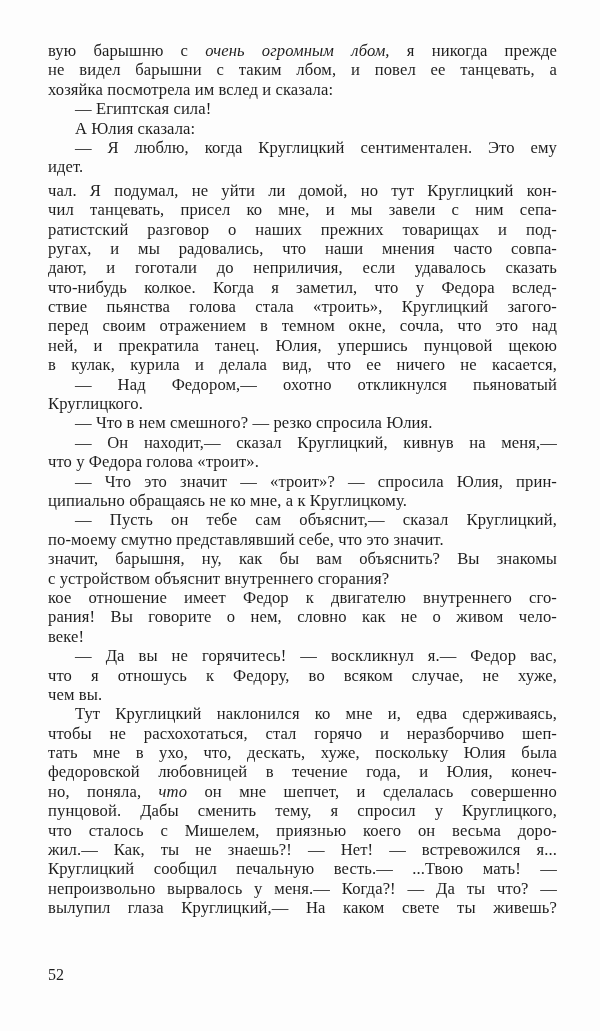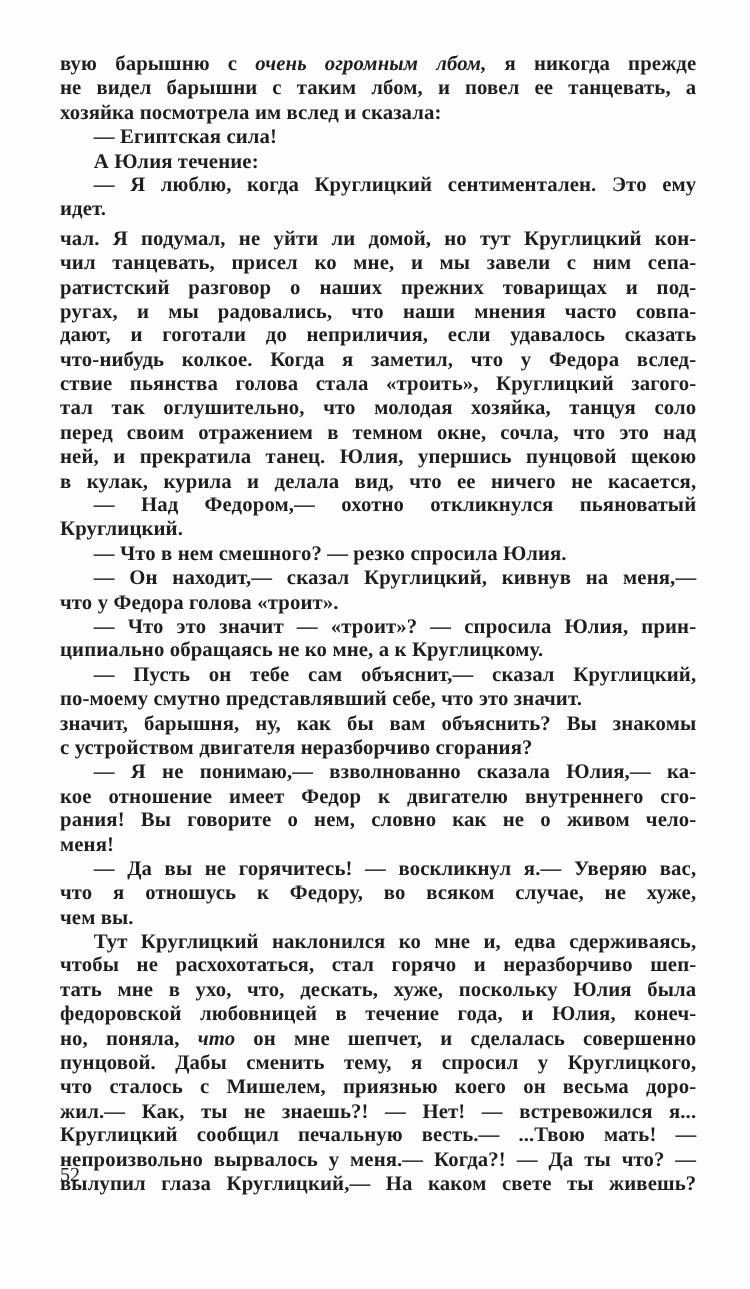--- a/index.html
+++ b/index.html
@@ -3,67 +3,65 @@
 <meta charset="utf-8">
 <style>
   html, body { margin: 0; padding: 0; }
   body {
     width: 600px; height: 1031px; background: #fdfdfd; position: relative; overflow: hidden;
     font-family: "Liberation Serif", "DejaVu Serif", serif; color: #1e1e1e;
   }
   .page { position: absolute; left: 48px; top: 41px; width: 509px; }
   .line {
     height: 19.4px; line-height: 19.4px; font-size: 16.6px; white-space: nowrap;
-    text-align: justify; text-align-last: justify; letter-spacing: 0.1px; font-weight: bold;
+    text-align: justify; text-align-last: justify; letter-spacing: 0.1px;
   }
   .line.last { text-align-last: left; }
   .line.ind { padding-left: 27px; }
   .gap { height: 4px; }
-  .pnum { position: absolute; left: 48px; top: 932px; font-size: 16px; font-family: "Liberation Serif", serif; }
+  .pnum { position: absolute; left: 48px; top: 966px; font-size: 16px; font-family: "Liberation Serif", serif; }
   em { font-style: italic; }
 </style>
 </head>
 <body>
 
 <div class="page" id="page">
     <div class="line ">вую барышню с <em>очень огромным лбом,</em> я никогда прежде</div>
     <div class="line ">не видел барышни с таким лбом, и повел ее танцевать, а</div>
     <div class="line last">хозяйка посмотрела им вслед и сказала:</div>
     <div class="line ind last">— Египтская сила!</div>
-    <div class="line ind last">А Юлия течение:</div>
+    <div class="line ind last">А Юлия сказала:</div>
     <div class="line ind">— Я люблю, когда Круглицкий сентиментален. Это ему</div>
     <div class="line last">идет.</div>
     <div class="gap"></div>
     <div class="line ">чал. Я подумал, не уйти ли домой, но тут Круглицкий кон-</div>
     <div class="line ">чил танцевать, присел ко мне, и мы завели с ним сепа-</div>
     <div class="line ">ратистский разговор о наших прежних товарищах и под-</div>
     <div class="line ">ругах, и мы радовались, что наши мнения часто совпа-</div>
     <div class="line ">дают, и гоготали до неприличия, если удавалось сказать</div>
     <div class="line ">что-нибудь колкое. Когда я заметил, что у Федора вслед-</div>
     <div class="line ">ствие пьянства голова стала «троить», Круглицкий загого-</div>
-    <div class="line ">тал так оглушительно, что молодая хозяйка, танцуя соло</div>
     <div class="line ">перед своим отражением в темном окне, сочла, что это над</div>
     <div class="line ">ней, и прекратила танец. Юлия, упершись пунцовой щекою</div>
     <div class="line ">в кулак, курила и делала вид, что ее ничего не касается,</div>
     <div class="line ind">— Над Федором,— охотно откликнулся пьяноватый</div>
-    <div class="line last">Круглицкий.</div>
+    <div class="line last">Круглицкого.</div>
     <div class="line ind last">— Что в нем смешного? — резко спросила Юлия.</div>
     <div class="line ind">— Он находит,— сказал Круглицкий, кивнув на меня,—</div>
     <div class="line last">что у Федора голова «троит».</div>
     <div class="line ind">— Что это значит — «троит»? — спросила Юлия, прин-</div>
     <div class="line last">ципиально обращаясь не ко мне, а к Круглицкому.</div>
     <div class="line ind">— Пусть он тебе сам объяснит,— сказал Круглицкий,</div>
     <div class="line last">по-моему смутно представлявший себе, что это значит.</div>
     <div class="line ">значит, барышня, ну, как бы вам объяснить? Вы знакомы</div>
-    <div class="line last">с устройством двигателя неразборчиво сгорания?</div>
-    <div class="line ind">— Я не понимаю,— взволнованно сказала Юлия,— ка-</div>
+    <div class="line last">с устройством объяснит внутреннего сгорания?</div>
     <div class="line ">кое отношение имеет Федор к двигателю внутреннего сго-</div>
     <div class="line ">рания! Вы говорите о нем, словно как не о живом чело-</div>
-    <div class="line last">меня!</div>
-    <div class="line ind">— Да вы не горячитесь! — воскликнул я.— Уверяю вас,</div>
+    <div class="line last">веке!</div>
+    <div class="line ind">— Да вы не горячитесь! — воскликнул я.— Федор вас,</div>
     <div class="line ">что я отношусь к Федору, во всяком случае, не хуже,</div>
     <div class="line last">чем вы.</div>
     <div class="line ind">Тут Круглицкий наклонился ко мне и, едва сдерживаясь,</div>
     <div class="line ">чтобы не расхохотаться, стал горячо и неразборчиво шеп-</div>
     <div class="line ">тать мне в ухо, что, дескать, хуже, поскольку Юлия была</div>
     <div class="line ">федоровской любовницей в течение года, и Юлия, конеч-</div>
     <div class="line ">но, поняла, <em>что</em> он мне шепчет, и сделалась совершенно</div>
     <div class="line ">пунцовой. Дабы сменить тему, я спросил у Круглицкого,</div>
     <div class="line ">что сталось с Мишелем, приязнью коего он весьма доро-</div>
     <div class="line ">жил.— Как, ты не знаешь?! — Нет! — встревожился я...</div>

